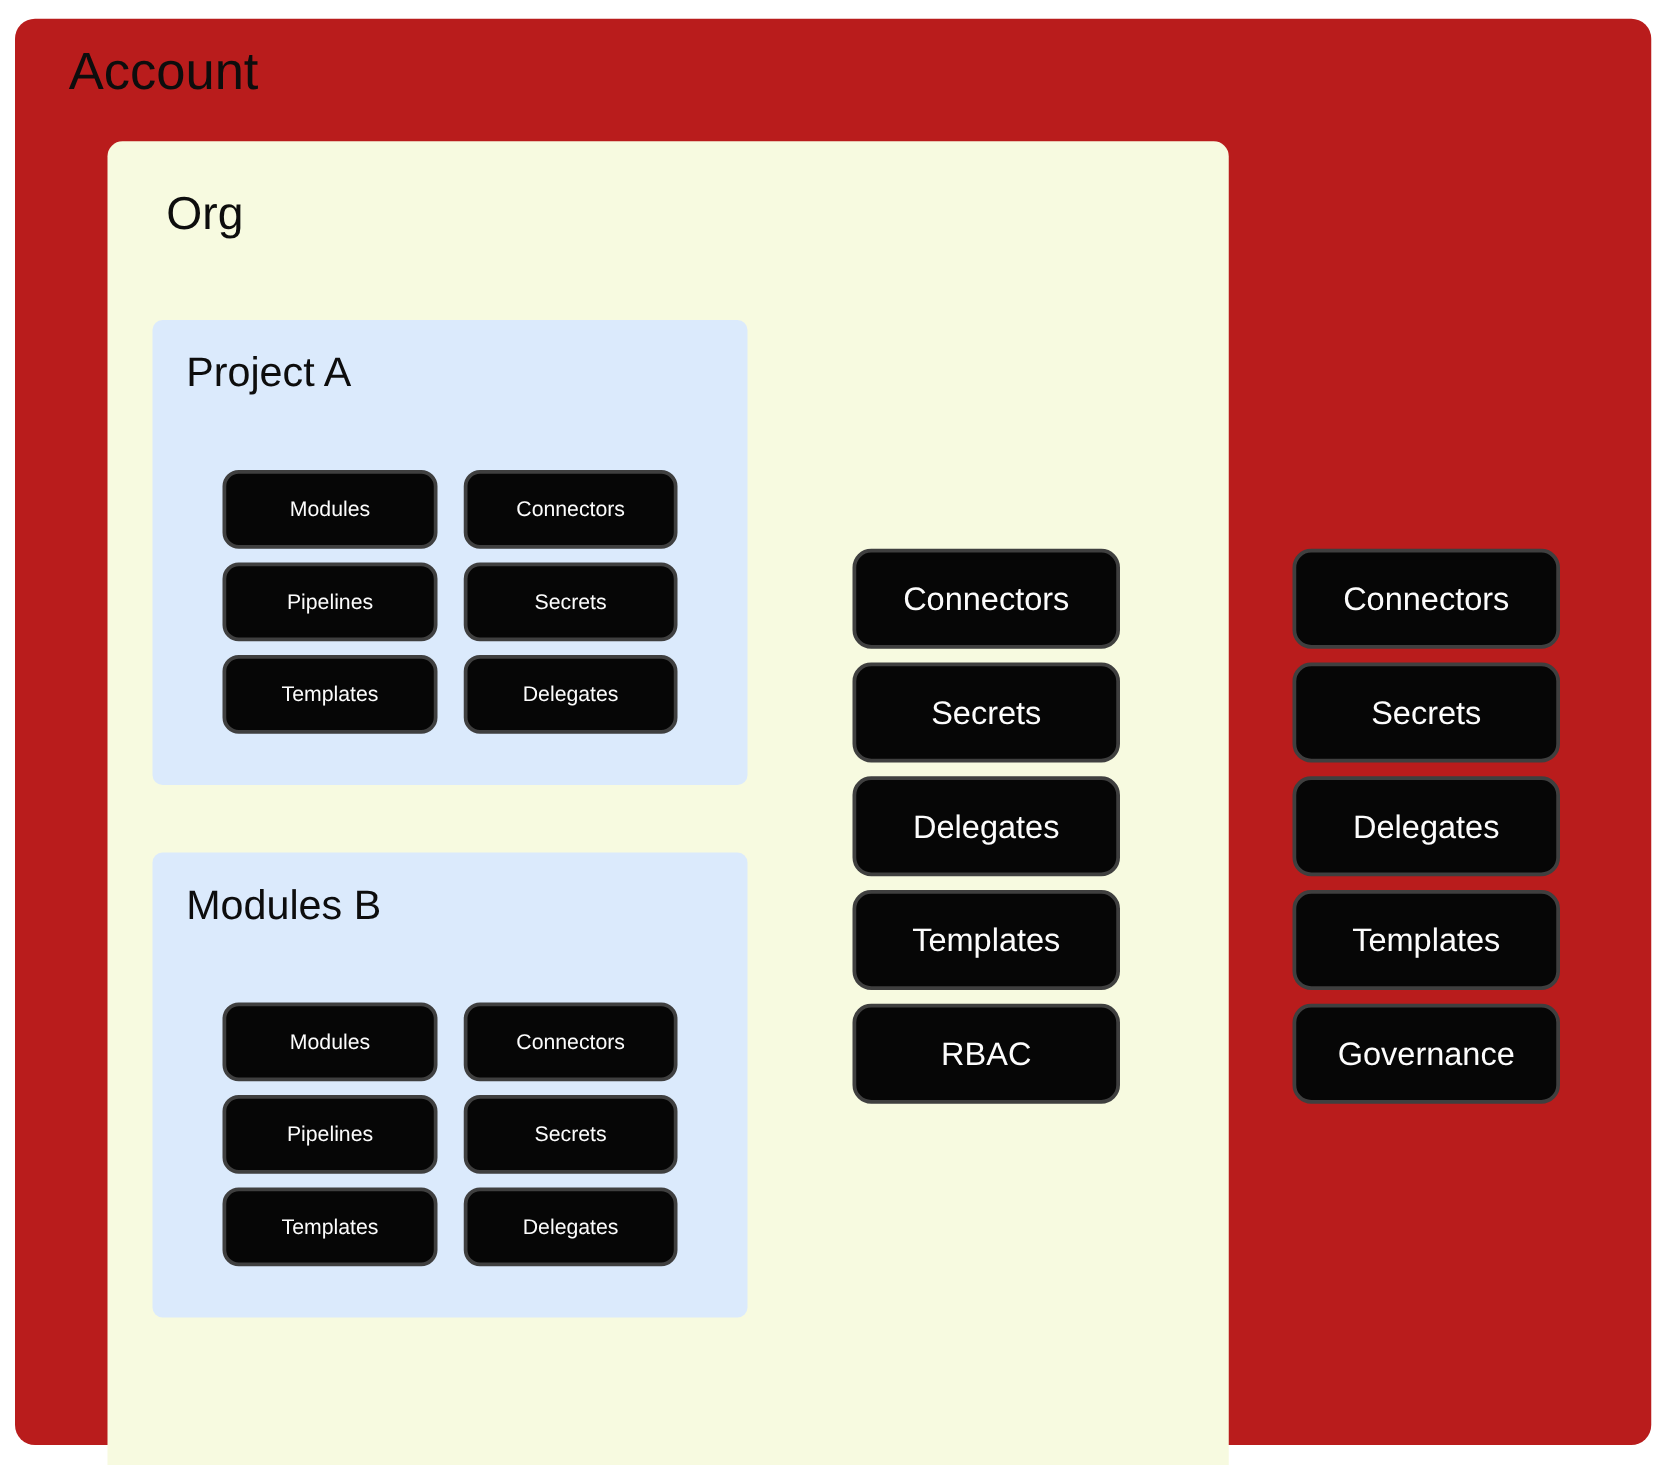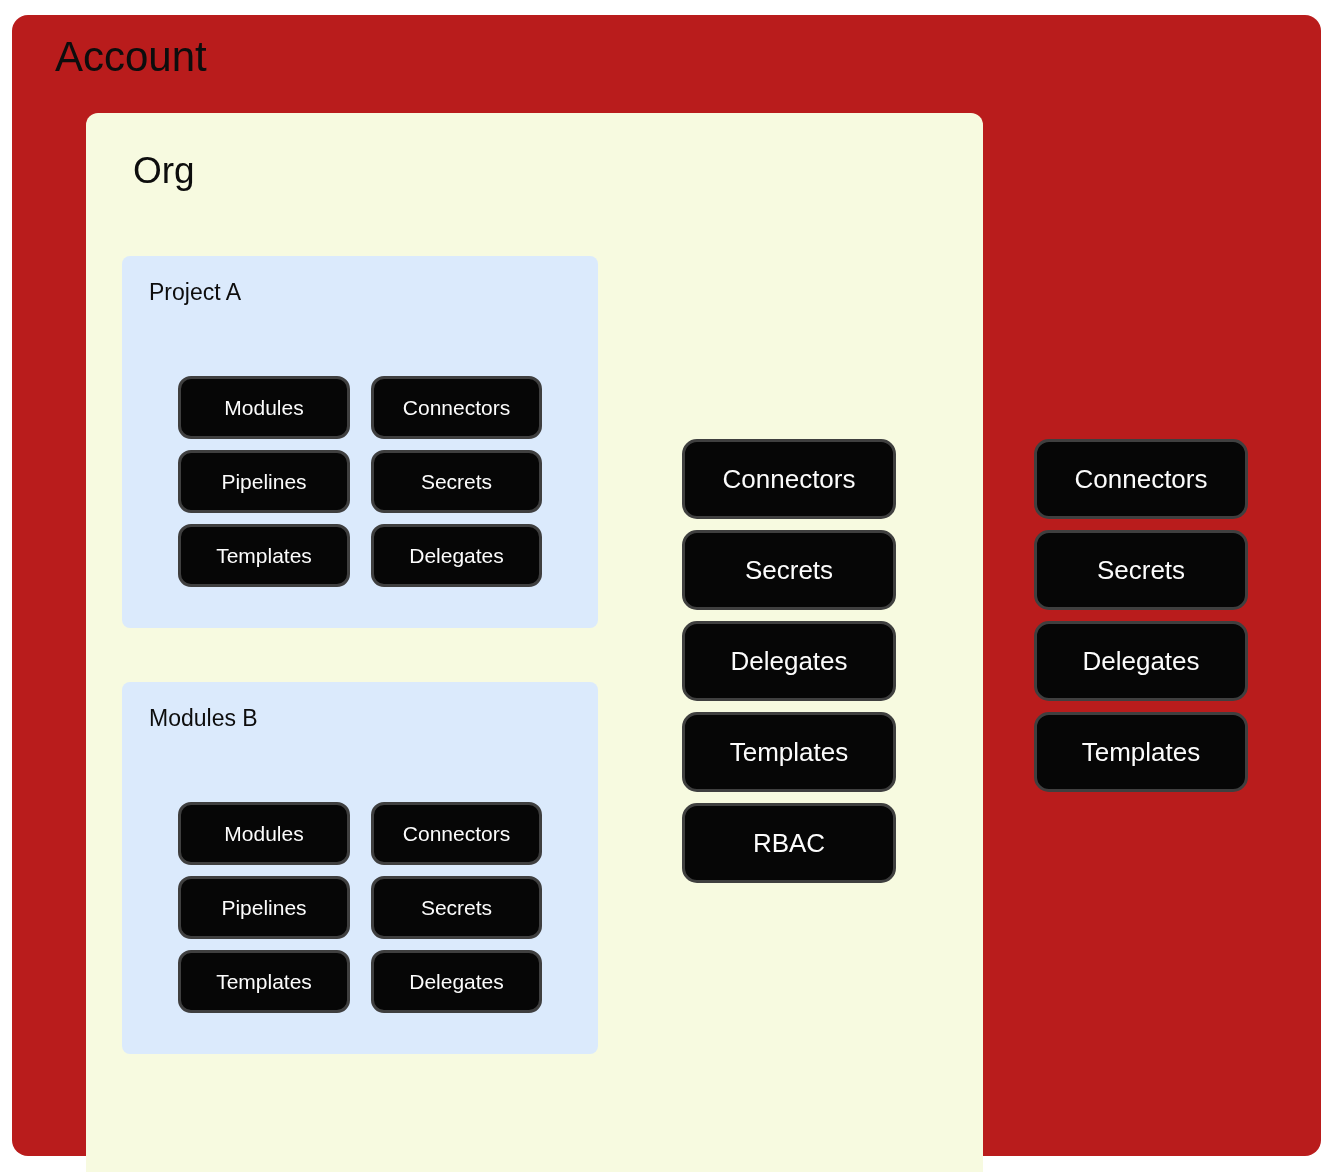--- a/index.html
+++ b/index.html
@@ -46,21 +46,21 @@
     left: 36px;
     width: 476px; height: 372px;
     background: #dbeafc;
     border-radius: 8px;
   }
   .project-a { top: 143px; }
   .project-b { top: 569px; }
   .project-title {
     position: absolute;
     left: 27px; top: 23px;
-    font-size: 23px;
+    font-size: 33px;
     color: #0d0d0d;
     white-space: nowrap;
   }
   .pill {
     box-sizing: border-box;
     background: #060606;
     border: 3px solid #3f3f3f;
     color: #fcfcfc;
     display: flex;
     align-items: center;
@@ -72,21 +72,21 @@
     left: 56px; top: 120px;
     width: 364px;
     display: grid;
     grid-template-columns: 172px 171px;
     grid-auto-rows: 63px;
     column-gap: 21px;
     row-gap: 11px;
   }
   .pill-grid .pill {
     border-radius: 13px;
-    font-size: 21px;
+    font-size: 17px;
   }
   .pill-col {
     position: absolute;
     width: 214px;
     display: flex;
     flex-direction: column;
     gap: 11px;
   }
   .org-pill-col { left: 596px; top: 326px; }
   .account-pill-col { left: 1022px; top: 424px; }
@@ -137,15 +137,16 @@
         <div class="pill">Templates</div>
         <div class="pill">RBAC</div>
       </div>
     </div>
 
     <div class="pill-col account-pill-col">
       <div class="pill">Connectors</div>
       <div class="pill">Secrets</div>
       <div class="pill">Delegates</div>
       <div class="pill">Templates</div>
+      <div class="pill">Governance</div>
     </div>
   </div>
 </div>
 
 </body></html>

